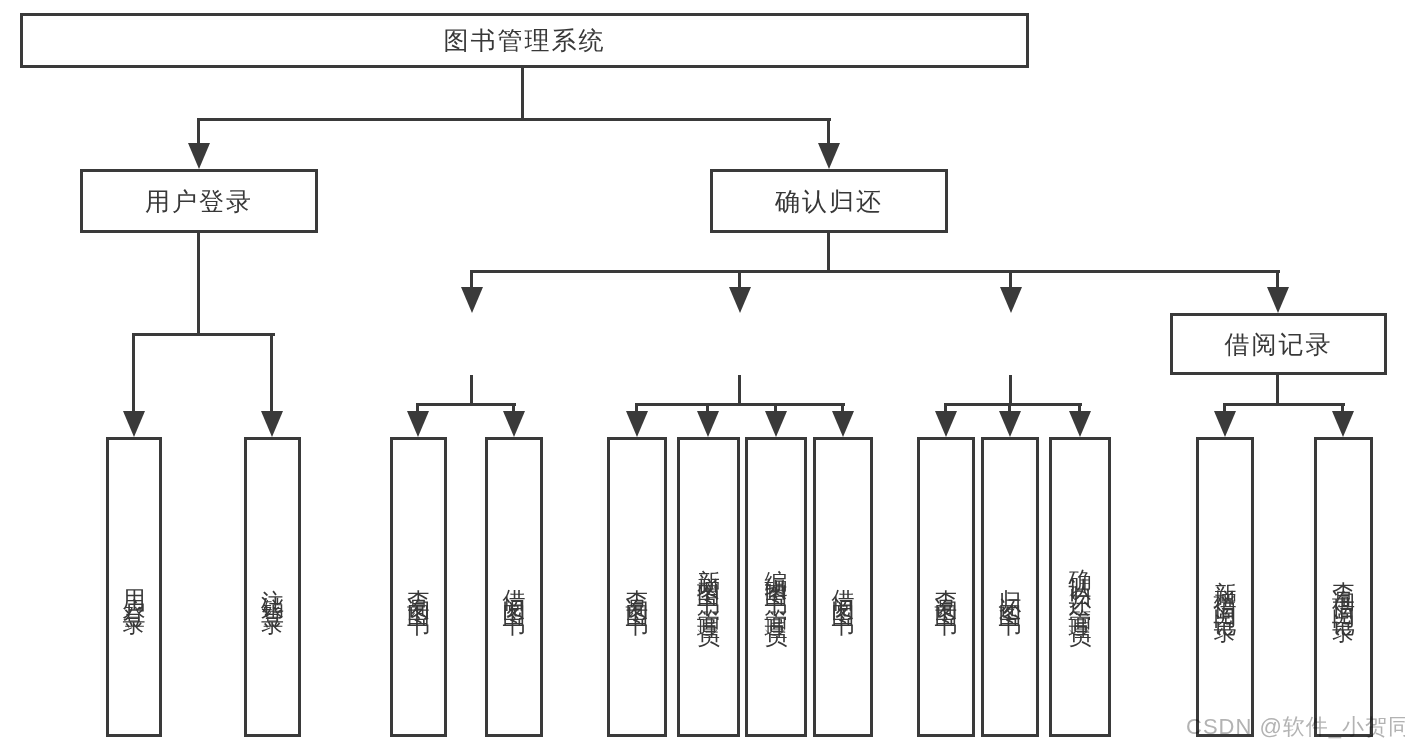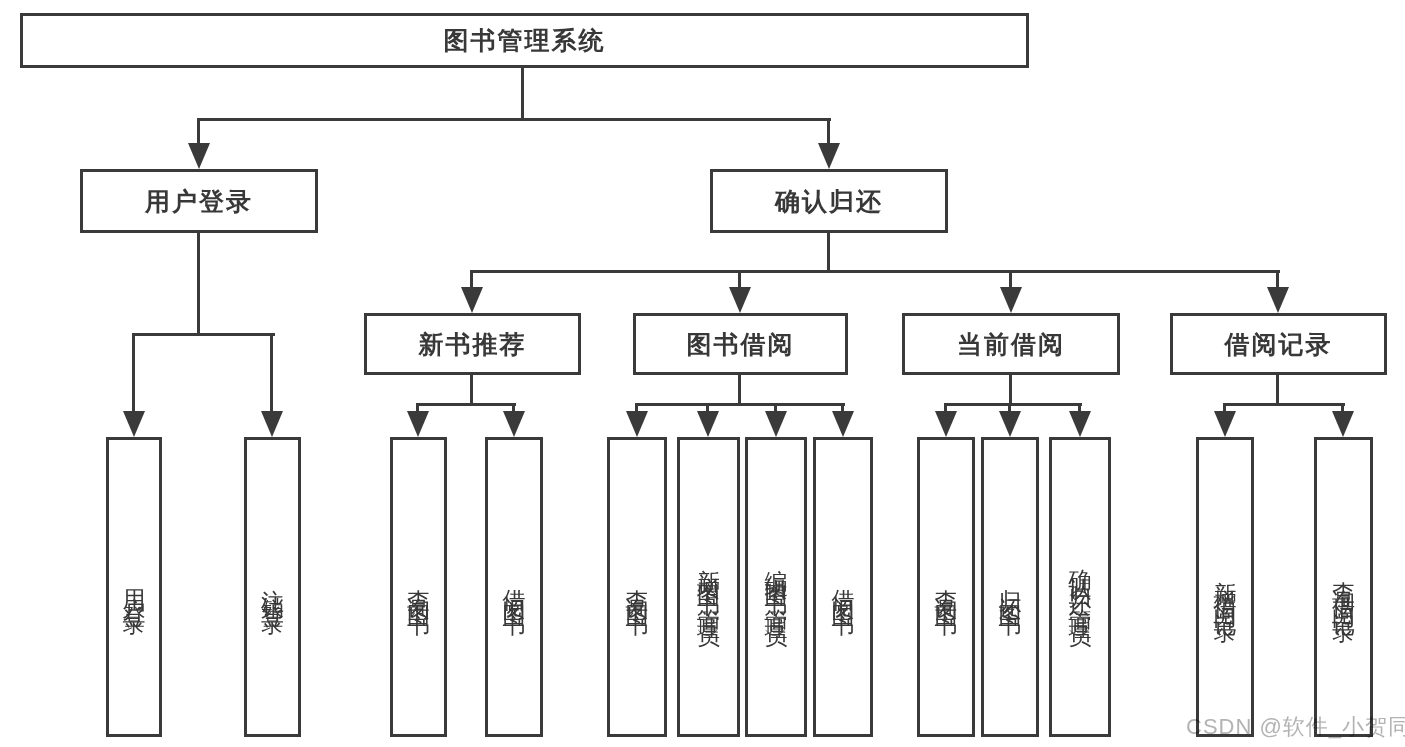--- a/index.html
+++ b/index.html
@@ -21,21 +21,20 @@
     background: #ffffff;
     display: flex;
     align-items: center;
     justify-content: center;
   }
   .hlabel {
     color: #383838;
     font-size: 25px;
     letter-spacing: 2px;
     white-space: nowrap;
-    font-weight: bold;
   }
   .vlabel {
     color: #383838;
     font-size: 23px;
     line-height: 1;
     letter-spacing: 8px;
     writing-mode: vertical-rl;
     text-orientation: mixed;
     white-space: nowrap;
   }
@@ -96,29 +95,20 @@
   <div class="line" style="left:470px; top:270px; width:810px; height:3px;"></div>
   <div class="line" style="left:470px; top:270px; width:3px; height:20px;"></div>
   <div class="ahead" style="left:461px; top:287px;"></div>
   <div class="line" style="left:738px; top:270px; width:3px; height:20px;"></div>
   <div class="ahead" style="left:729px; top:287px;"></div>
   <div class="line" style="left:1009px; top:270px; width:3px; height:20px;"></div>
   <div class="ahead" style="left:1000px; top:287px;"></div>
   <div class="line" style="left:1276px; top:270px; width:3px; height:20px;"></div>
   <div class="ahead" style="left:1267px; top:287px;"></div>
 
-  <div class="node" style="left:364px; top:313px; width:217px; height:62px;">
-    <span class="hlabel">新书推荐</span>
-  </div>
-  <div class="node" style="left:633px; top:313px; width:215px; height:62px;">
-    <span class="hlabel">图书借阅</span>
-  </div>
-  <div class="node" style="left:902px; top:313px; width:218px; height:62px;">
-    <span class="hlabel">当前借阅</span>
-  </div>
   <div class="node" style="left:1170px; top:313px; width:217px; height:62px;">
     <span class="hlabel">借阅记录</span>
   </div>
 
   <div class="line" style="left:470px; top:375px; width:3px; height:30px;"></div>
   <div class="line" style="left:416px; top:403px; width:100px; height:3px;"></div>
   <div class="line" style="left:416px; top:403px; width:3px; height:10px;"></div>
   <div class="ahead" style="left:407px; top:411px;"></div>
   <div class="line" style="left:512px; top:403px; width:3px; height:10px;"></div>
   <div class="ahead" style="left:503px; top:411px;"></div>

